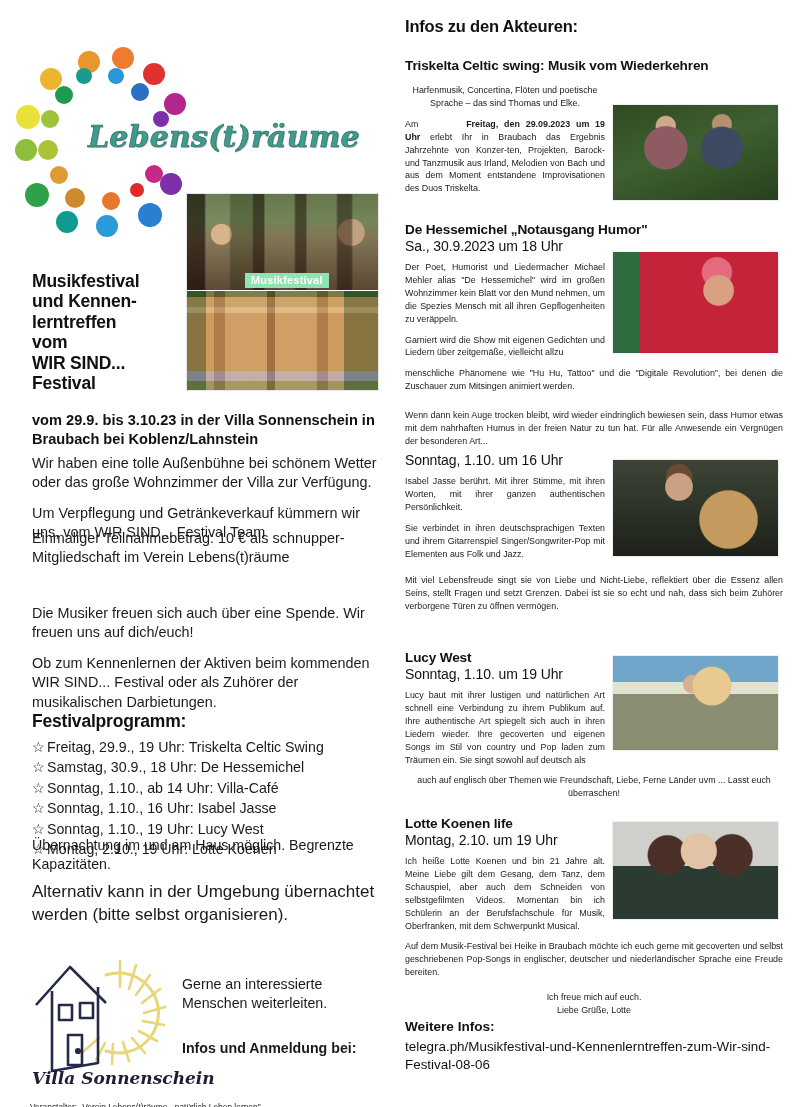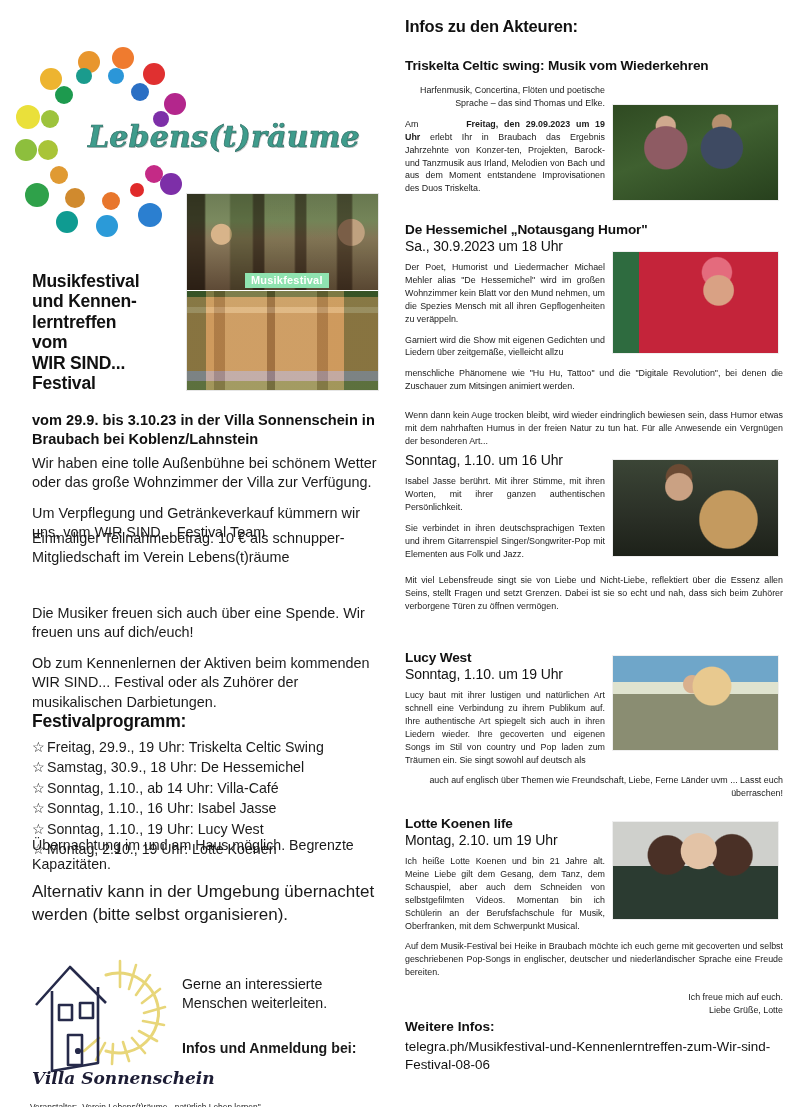--- a/index.html
+++ b/index.html
@@ -109,21 +109,21 @@
   }
   .act{position:absolute;left:9px;width:378px;}
   .act h3{
     margin:0 0 1px 0;font-size:13.6px;font-weight:800;letter-spacing:-.15px;color:#111;
     font-family:"Liberation Sans", sans-serif;
   }
   .act .when{margin:0 0 7px 0;font-size:14px;font-weight:400;color:#111;letter-spacing:-.1px;}
   .act p{
     margin:0 0 8px 0;font-size:8.9px;line-height:1.45;color:#1a1a1a;text-align:justify;
   }
-  .act p.nj{text-align:right;}
+  .act p.nj{text-align:center;}
   .act .txtcol{width:200px;}
   .act .full{width:378px;}
   .act .photo{position:absolute;overflow:hidden;border:1px solid #efefef;box-sizing:border-box;}
 
   .bold{font-weight:700;margin-left:42px;}
 
   .weitere-head{
     position:absolute;left:9px;top:1019px;font-weight:700;font-size:13.6px;color:#111;
   }
   .weitere-url{

